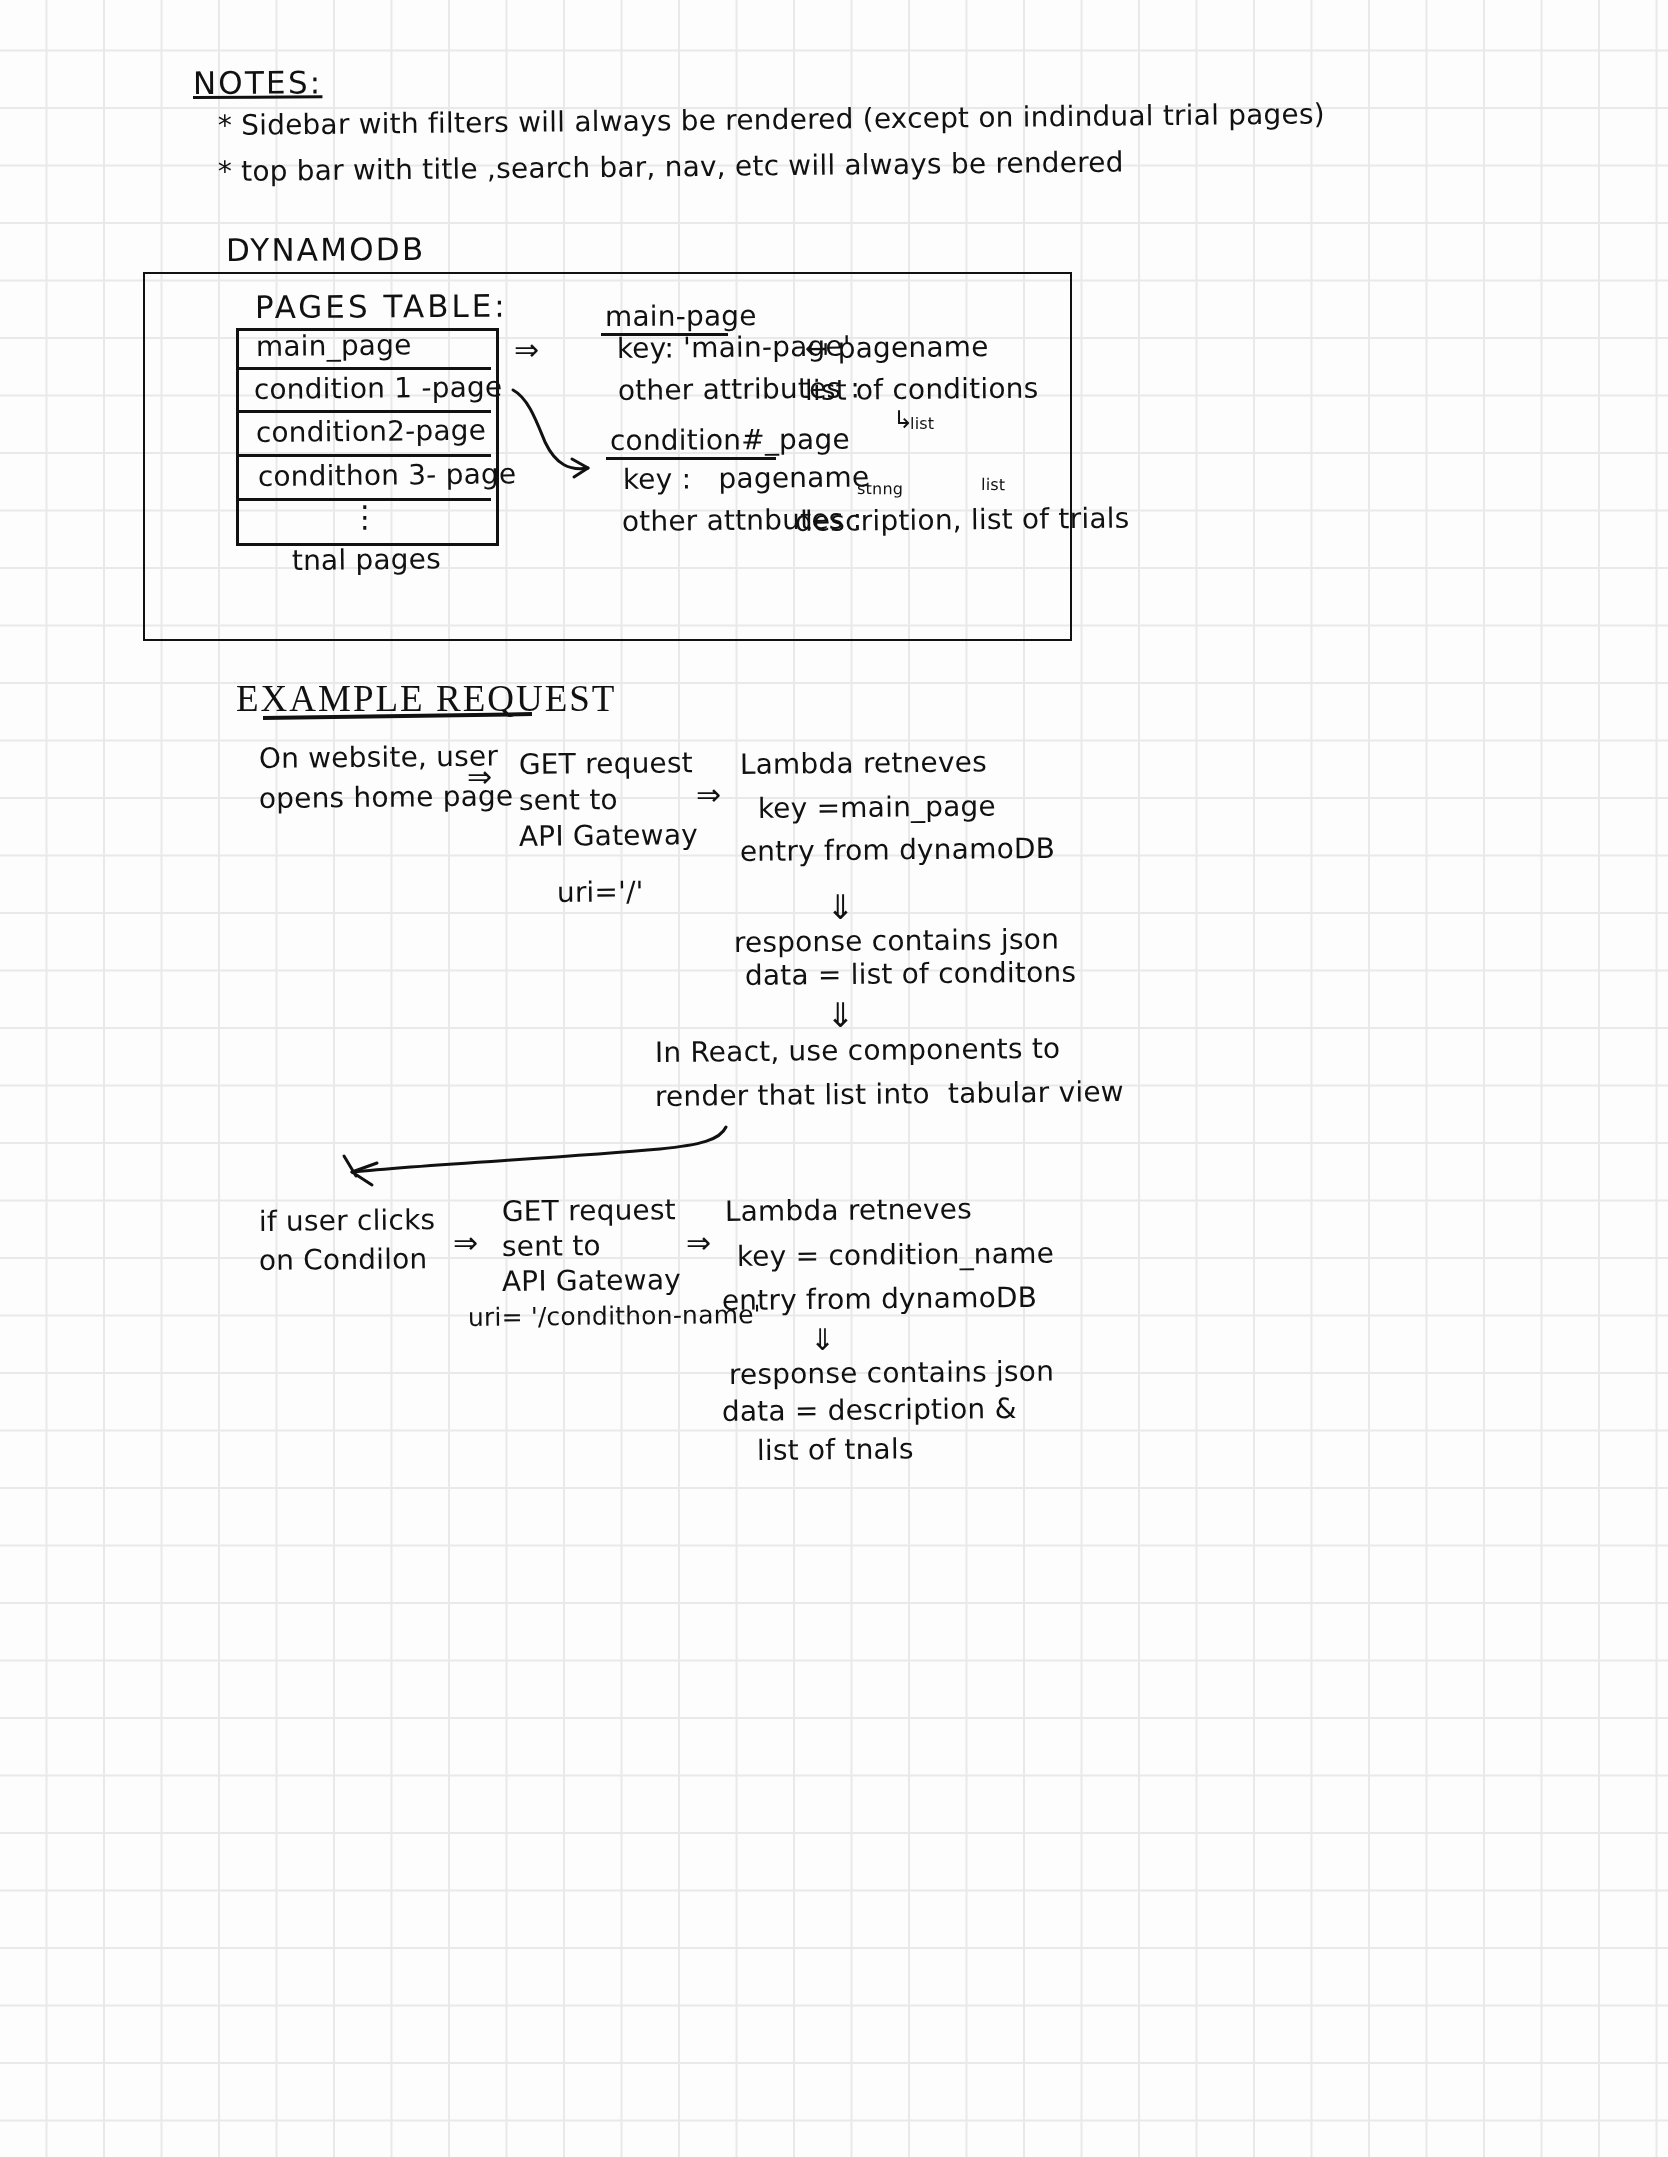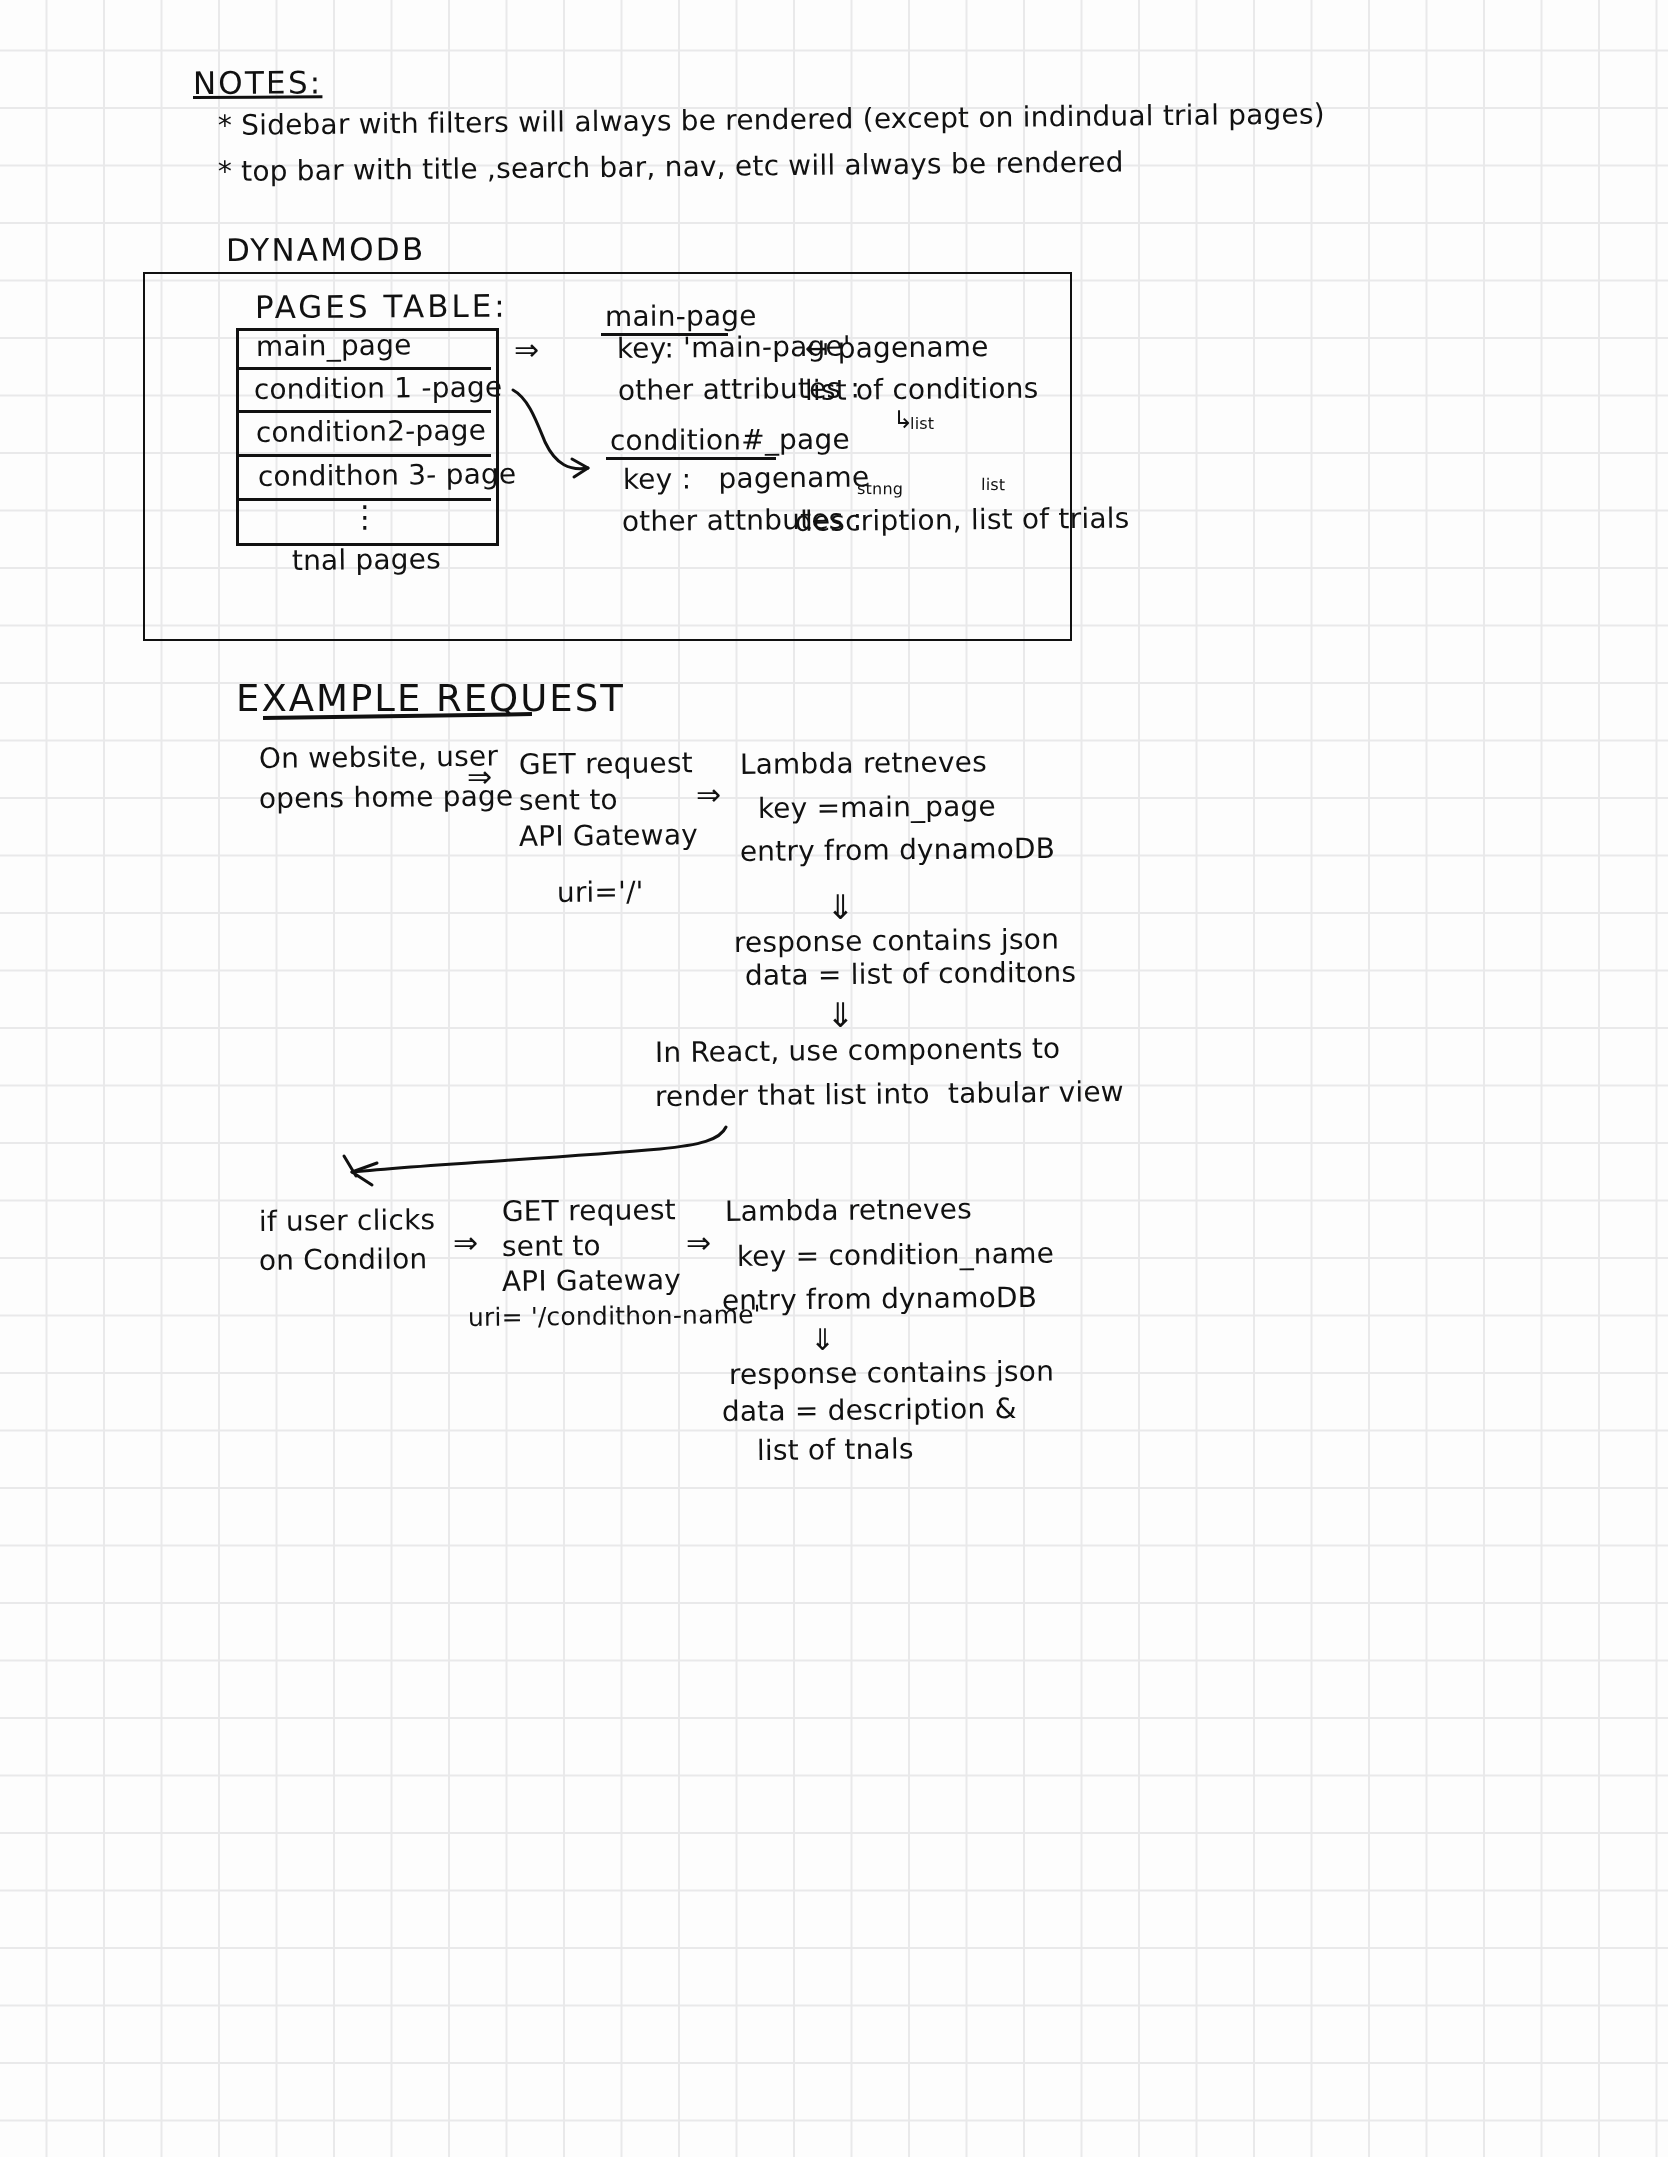--- a/index.html
+++ b/index.html
@@ -125,21 +125,21 @@
   <div class="rule" style="left:606px; top:457px; width:170px; height:2.5px;"></div>
 
   <div class="ink hand med rot-a" style="left:623px; top:466px;">key :   pagename</div>
 
   <div class="ink hand xs rot-c" style="left:857px; top:481px;">stnng</div>
   <div class="ink hand xs rot-c" style="left:981px; top:477px;">list</div>
 
   <div class="ink hand med rot-a" style="left:622px; top:508px;">other attnbutes :</div>
   <div class="ink hand med rot-a" style="left:795px; top:508px;">description, list of trials</div>
 
-  <div class="ink hand caps" style="left:236px; top:680px; font-size:37px; letter-spacing:2px;">EXAMPLE REQUEST</div>
+  <div class="ink hand caps" style="left:236px; top:680px; font-size:37px; letter-spacing:2px;font-family:Liberation Serif, serif;">EXAMPLE REQUEST</div>
   <div class="rule" style="left:263px; top:714px; width:269px; height:3.5px; transform:rotate(-0.8deg);"></div>
 
   <div class="ink hand med rot-a" style="left:259px; top:745px;">On website, user</div>
   <div class="ink hand med rot-a" style="left:259px; top:785px;">opens home page</div>
 
   <div class="ink hand arrowsym" style="left:467px; top:762px;">⇒</div>
 
   <div class="ink hand med rot-a" style="left:519px; top:751px;">GET request</div>
   <div class="ink hand med rot-a" style="left:519px; top:787px;">sent to</div>
   <div class="ink hand med rot-a" style="left:519px; top:823px;">API Gateway</div>

